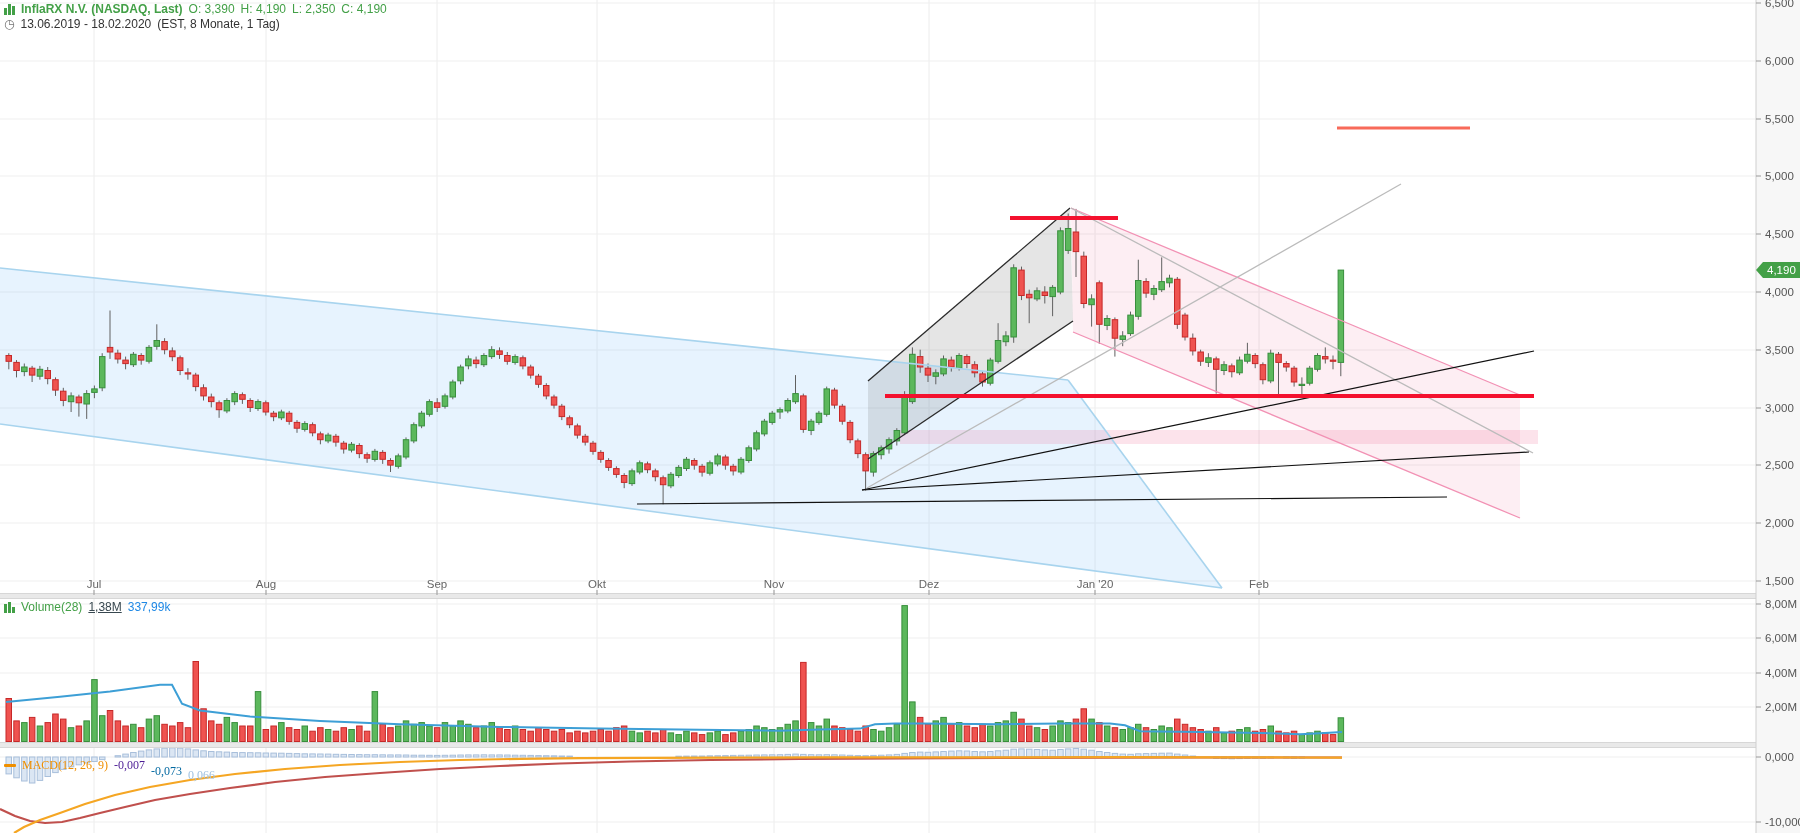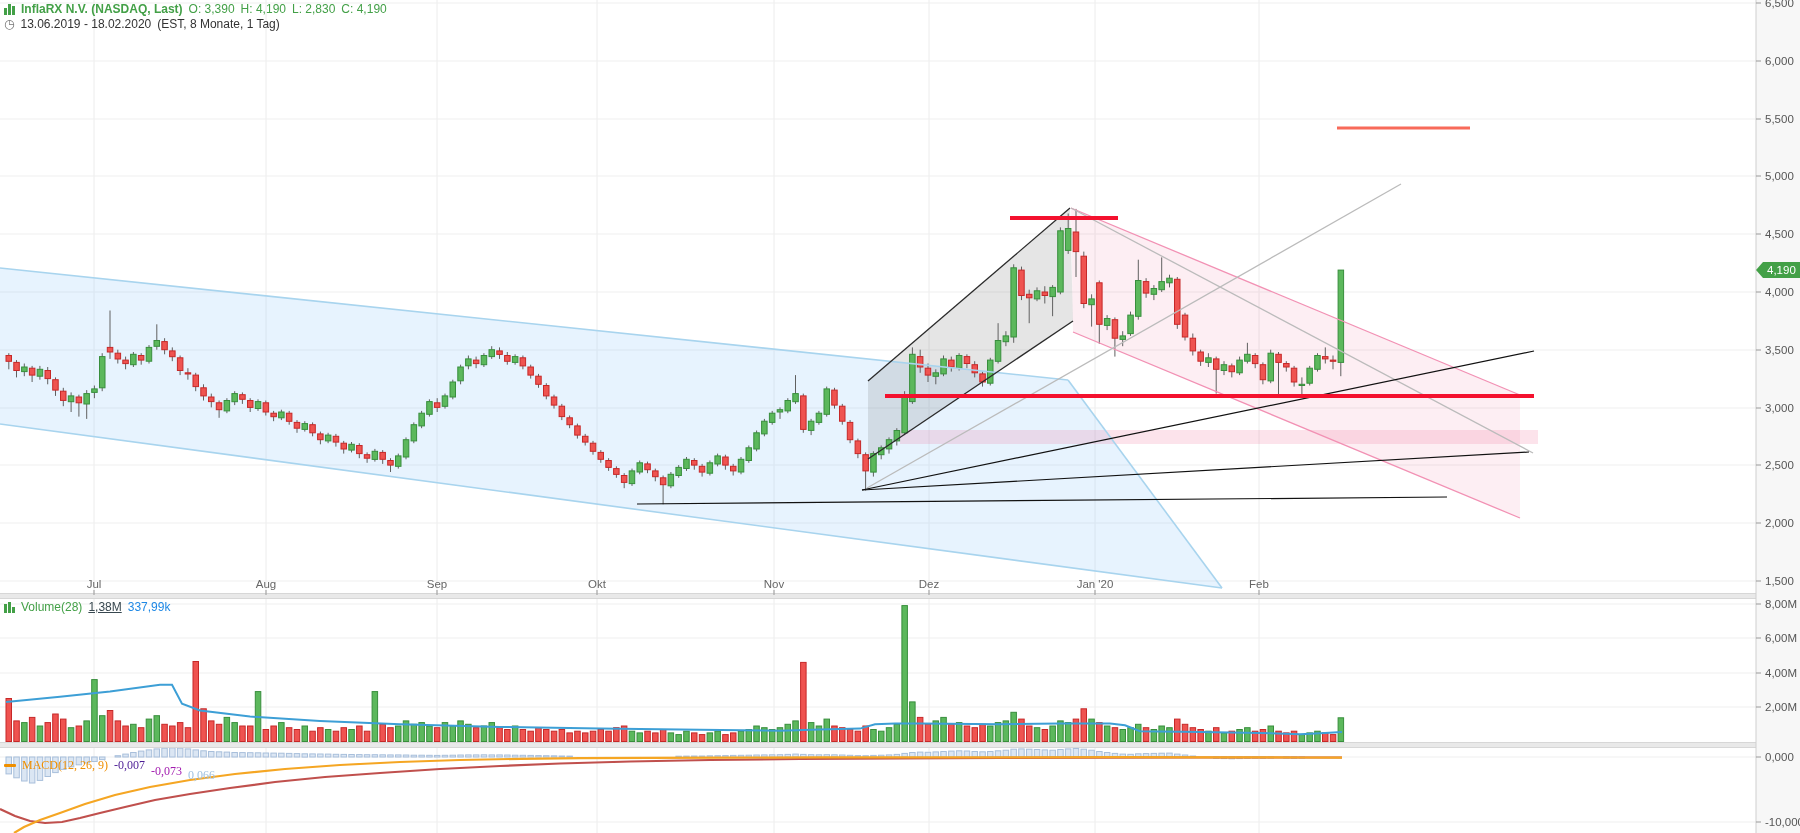--- a/index.html
+++ b/index.html
@@ -12,21 +12,21 @@
   .legend-range{left:4px;top:17px;color:#333;}
   .legend-vol{left:4px;top:600px;justify-content:center;}
   .legend-macd{left:4px;top:748px;font-family:Liberation Serif, serif;}
   .sym-green{color:#43a047;font-weight:bold;}
   .ohlc-green{color:#43a047;}
   .vol-name{color:#43a047;}
   .vol-v1{color:#37474f;text-decoration:underline;}
   .vol-v2{color:#1e88e5;}
   .macd-name{color:#ef8f00;}
   .macd-v1{color:#4c1d95;}
-  .macd-v2{color:#a21caf;margin-top:11px;}
+  .macd-v2{color:#0369a1;margin-top:11px;}
   .macd-v3{color:#9fc0e0;margin-top:20px;}
   .clock{color:#777;font-size:12px;line-height:12px;}
   .mini-bars{display:inline-flex;align-items:flex-end;gap:1px;height:11px;}
   .mini-bars i{display:block;width:3px;background:#43a047;}
   .macd-dash{display:inline-block;width:12px;height:3px;background:#ef8f00;border-radius:1px;}
 </style>
 </head>
 <body>
 
 <div class="chart-root">
@@ -826,21 +826,21 @@
         <polygon points="1756,270 1763,262 1800,262 1800,278 1763,278" fill="#43a047"></polygon>
         <text x="1767" y="274" font-size="11.5" fill="#fff">4,190</text>
       </g>
     </svg>
 
   <div class="legend legend-main">
     <span class="mini-bars"><i style="height:7px"></i><i style="height:11px"></i><i style="height:9px"></i></span>
     <span class="sym-green">InflaRX N.V. (NASDAQ, Last)</span>
     <span class="ohlc-green">O: 3,390</span>
     <span class="ohlc-green">H: 4,190</span>
-    <span class="ohlc-green">L: 2,830</span>
+    <span class="ohlc-green">L: 2,350</span>
     <span class="ohlc-green">C: 4,190</span>
   </div>
   <div class="legend legend-range">
     <span class="clock">◷</span>
     <span>13.06.2019 - 18.02.2020</span>
     <span>(EST, 8 Monate, 1 Tag)</span>
   </div>
 
   <div class="legend legend-vol">
     <span class="mini-bars"><i style="height:9px"></i><i style="height:11px"></i><i style="height:6px"></i></span>

